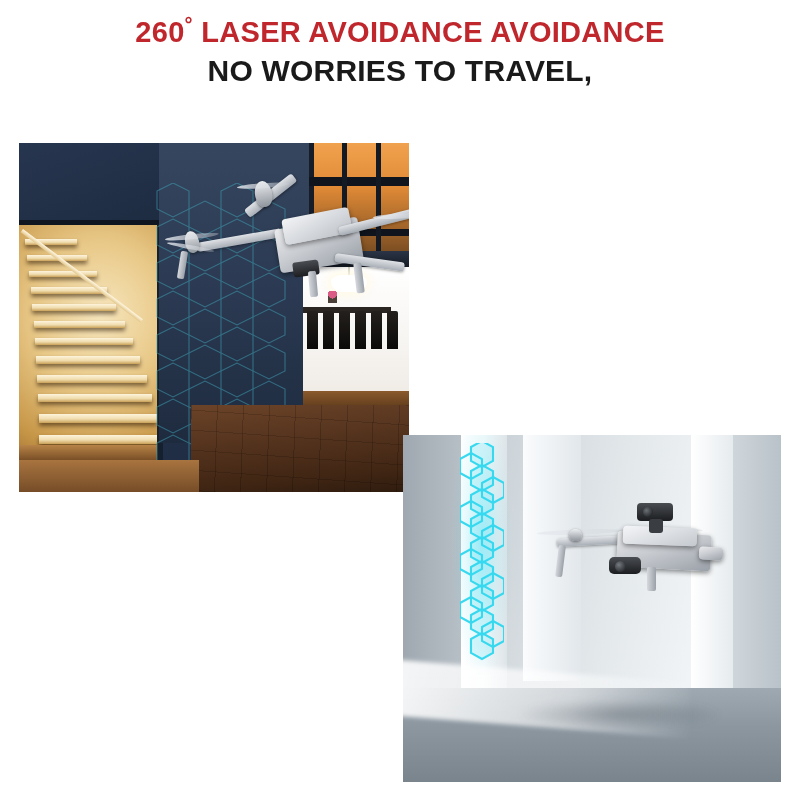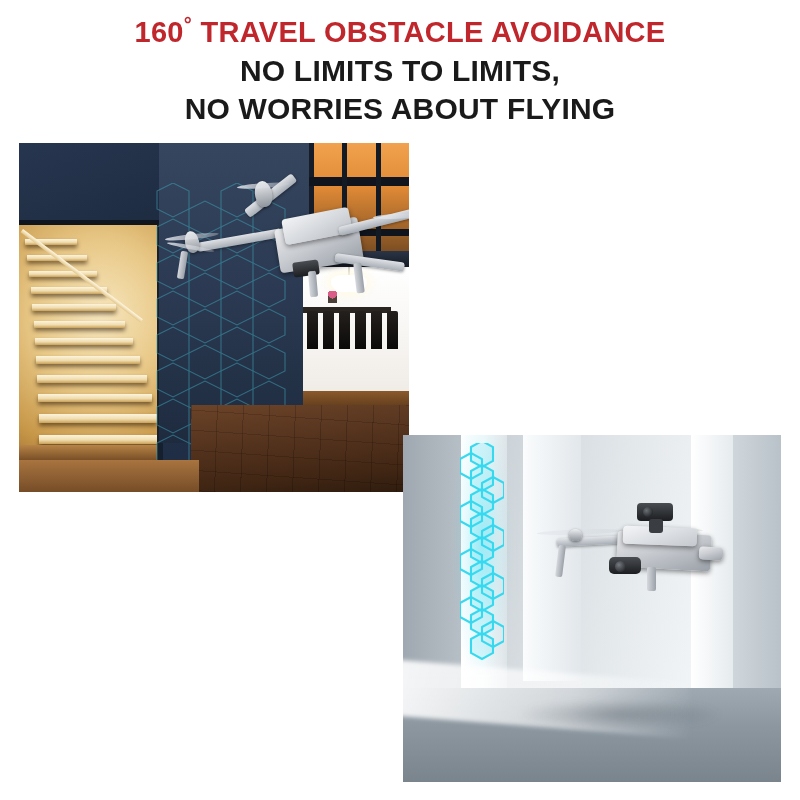--- a/index.html
+++ b/index.html
@@ -256,23 +256,22 @@
   }
   #caption-night{left:509px;top:240px;width:270px;}
   #caption-corridor{left:75px;top:549px;width:320px;}
 </style>
 </head>
 <body>
 
 <div class="page">
 
   <div class="headings">
-    <div class="h-red"><span>160</span><span class="deg">°</span><span> TRAVEL OBSTACLE AVOIDANCE</span></div>
-    <div class="h-black">NO LIMITS TO LIMITS,</div>
-    <div class="h-black l2">NO WORRIES ABOUT FLYING</div>
+    <div class="h-red"><span>260</span><span class="deg">°</span><span> LASER AVOIDANCE AVOIDANCE</span></div>
+    <div class="h-black">NO WORRIES TO TRAVEL,</div>
   </div>
 
   <div class="photo" id="photo-night">
 
     <div class="pn-wall"></div>
     <div class="pn-wall-left"></div>
 
     <div class="pn-door">
       <div class="pn-door-glow"></div>
 

